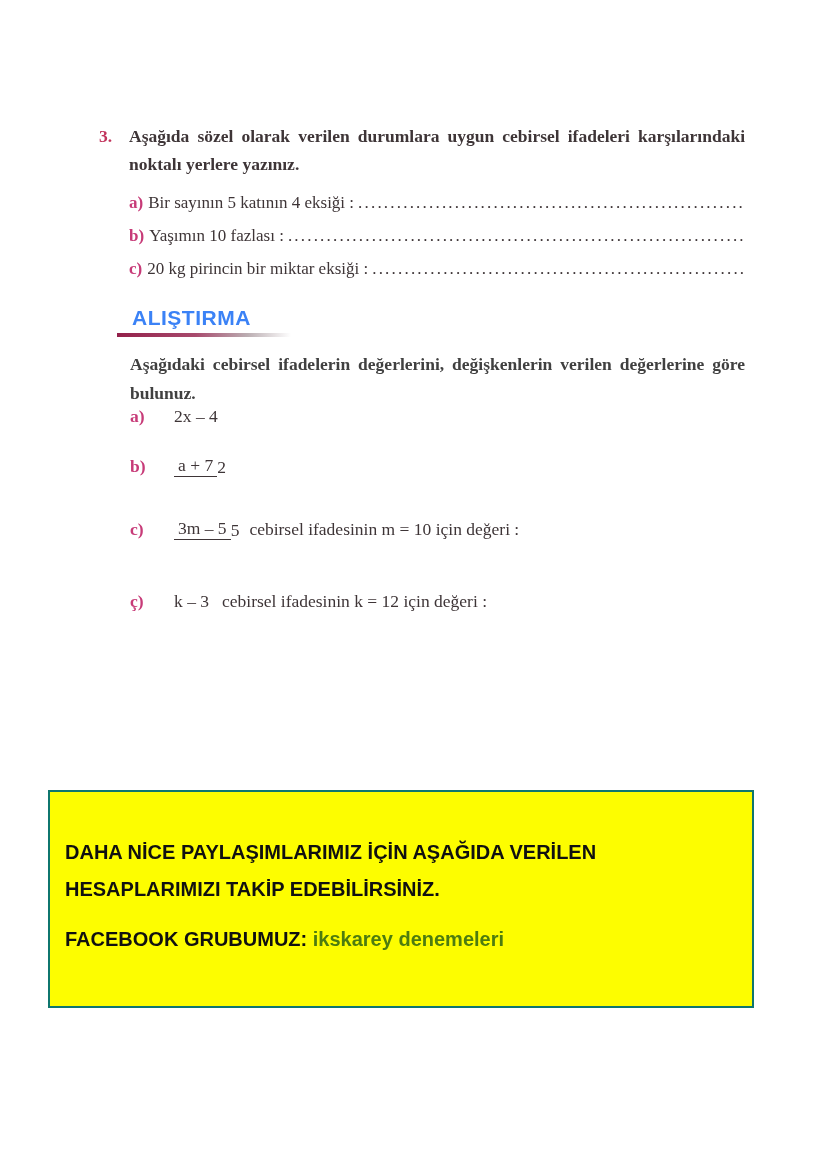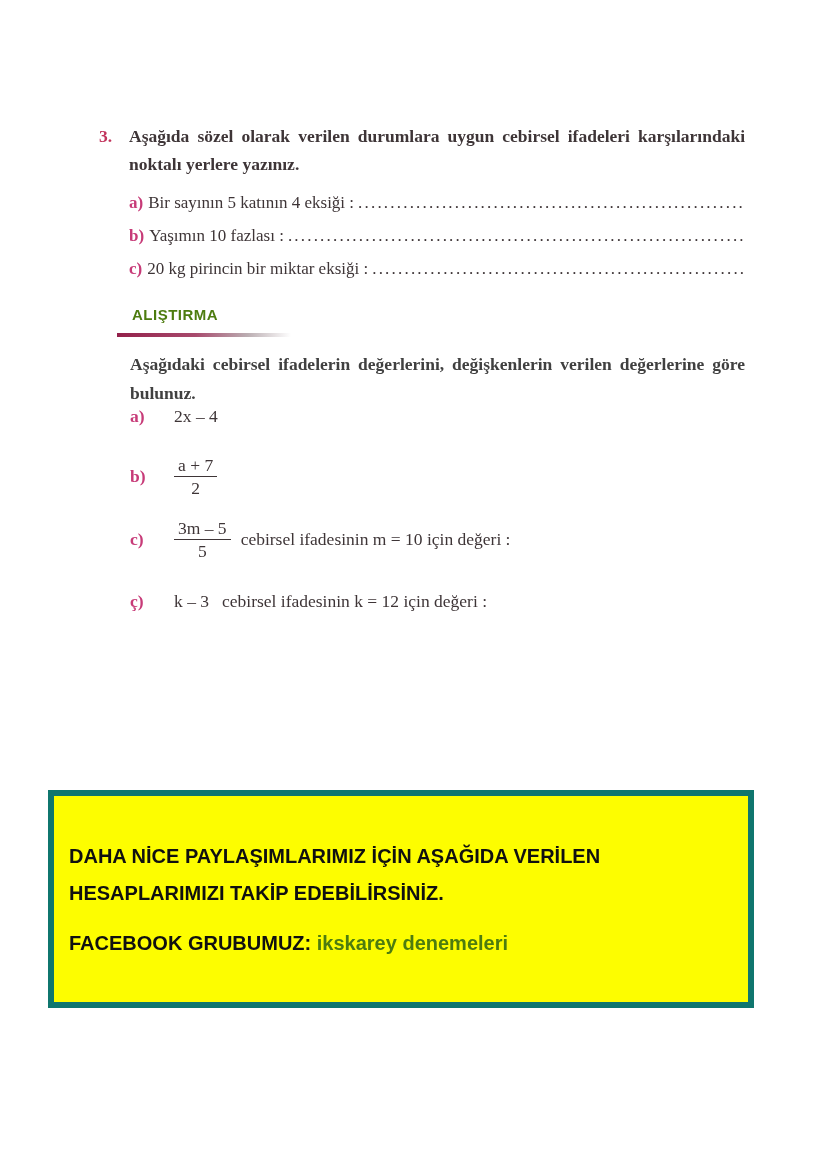--- a/index.html
+++ b/index.html
@@ -59,23 +59,23 @@
     color: #3e3537;
   }
 
   
   .ex-heading {
     position: absolute;
     left: 132px;
     top: 306px;
     font-family: "Liberation Sans", sans-serif;
     font-weight: bold;
-    font-size: 15px;
+    font-size: 21px;
     letter-spacing: 0.5px;
-    color: #4d7c0f;
+    color: #3b82f6;
   }
   .ex-underline {
     position: absolute;
     left: 117px;
     top: 333px;
     width: 174px;
     height: 3.5px;
     background: linear-gradient(to right, #93204a 0%, #a84a6d 45%, #bbaeb2 75%, rgba(200,200,200,0) 100%);
   }
   .ex-prompt {
@@ -94,40 +94,40 @@
     left: 130px;
     display: flex;
     align-items: center;
     font-size: 17.5px;
     white-space: nowrap;
   }
   .ex-item .item-label { width: 24px; margin-right: 20px; }
   .ex-expr { margin-right: 13px; }
   .frac {
     display: inline-flex;
-    flex-direction: column;
+    flex-direction: row;
     align-items: center;
     margin-right: 10px;
     line-height: 1.15;
   }
   .frac .num {
     padding: 0 4px 1px 4px;
     border-bottom: 1.6px solid #3e3537;
   }
   .frac .den { padding-top: 1px; }
 
   
   .banner {
     position: absolute;
     left: 48px;
     top: 790px;
     width: 706px;
     height: 218px;
     background: #fdfd00;
-    border: 6px solid #0f766e;
+    border: 2px solid #0f766e;
     padding: 42px 18px 0 15px;
     font-family: "Liberation Sans", sans-serif;
     font-weight: bold;
     color: #101010;
   }
   .banner-intro {
     font-size: 20px;
     line-height: 37px;
     width: 668px;
   }

